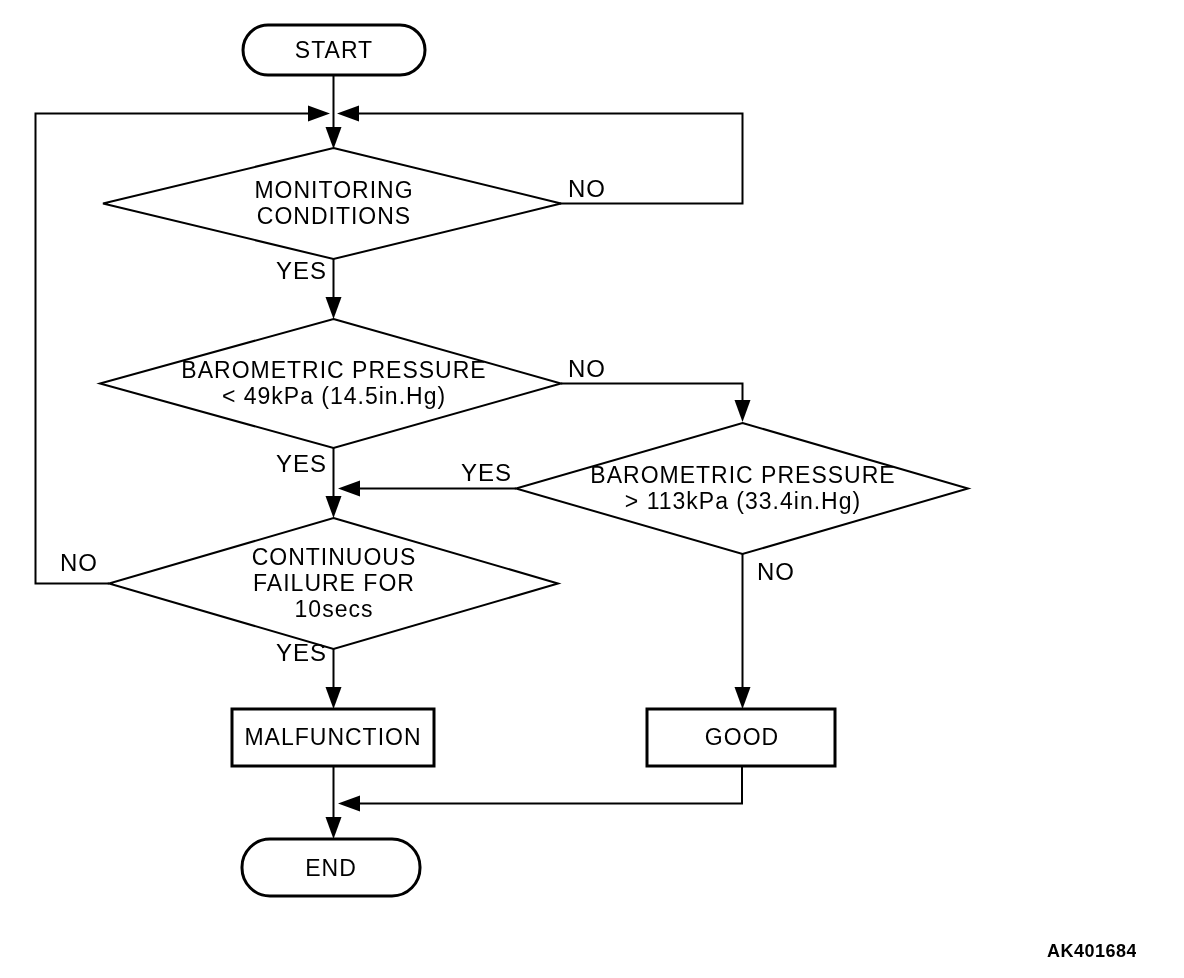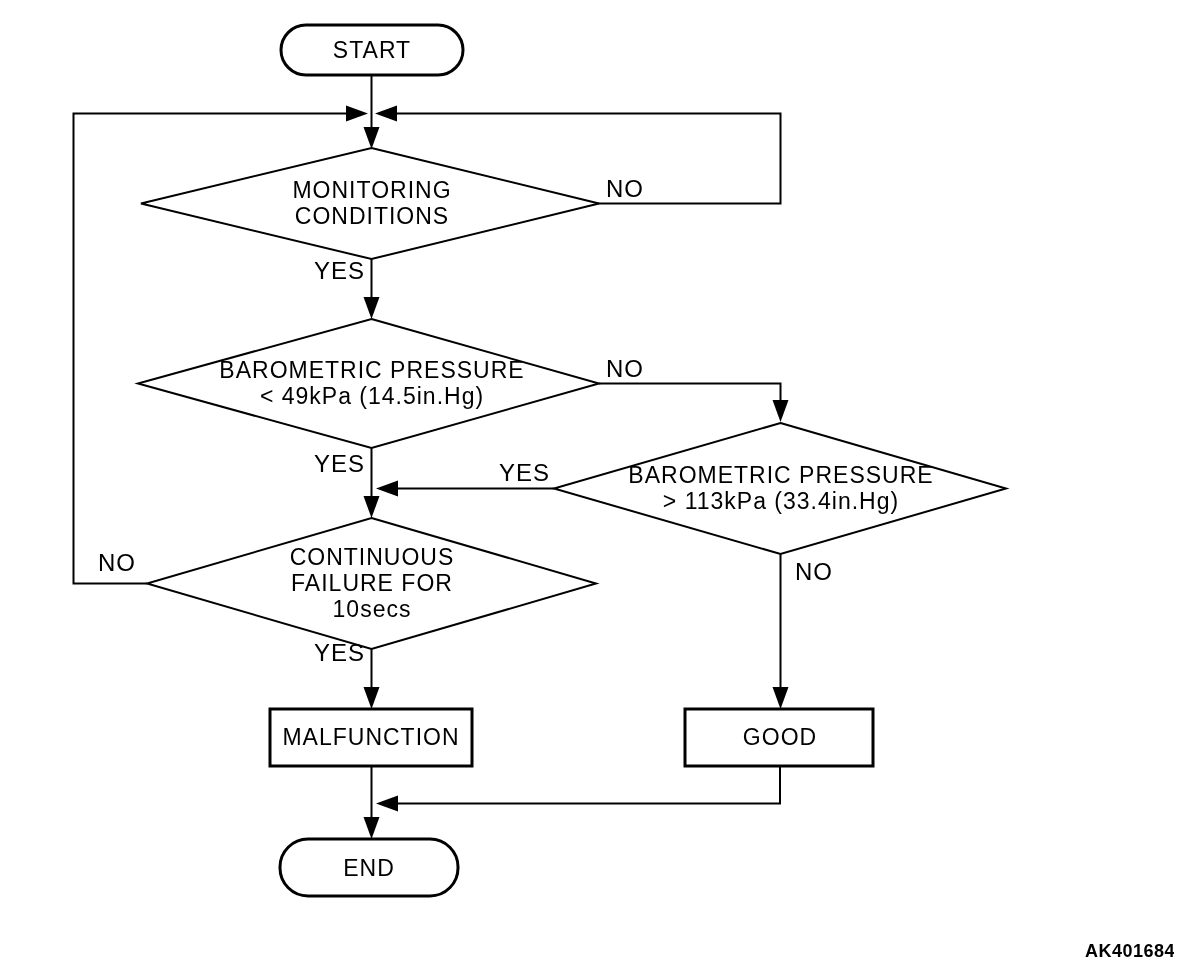--- a/index.html
+++ b/index.html
@@ -2,21 +2,20 @@
 <html><head>
 <meta charset="utf-8">
 <style>
   html, body { margin: 0; padding: 0; background: #ffffff; }
   .page {
     position: relative;
     width: 1136px;
     height: 978px;
     background: #ffffff;
     overflow: hidden;
-    padding-left: 38px;
   }
   svg text {
     font-family: "Liberation Sans", sans-serif;
     fill: #000000;
     letter-spacing: 1px;
   }
   .node-shape { fill: #ffffff; stroke: #000000; stroke-width: 2; }
   .box-shape  { fill: #ffffff; stroke: #000000; stroke-width: 3; }
   .flow-line  { fill: none; stroke: #000000; stroke-width: 2; }
   .arrowhead  { fill: #000000; stroke: none; }

